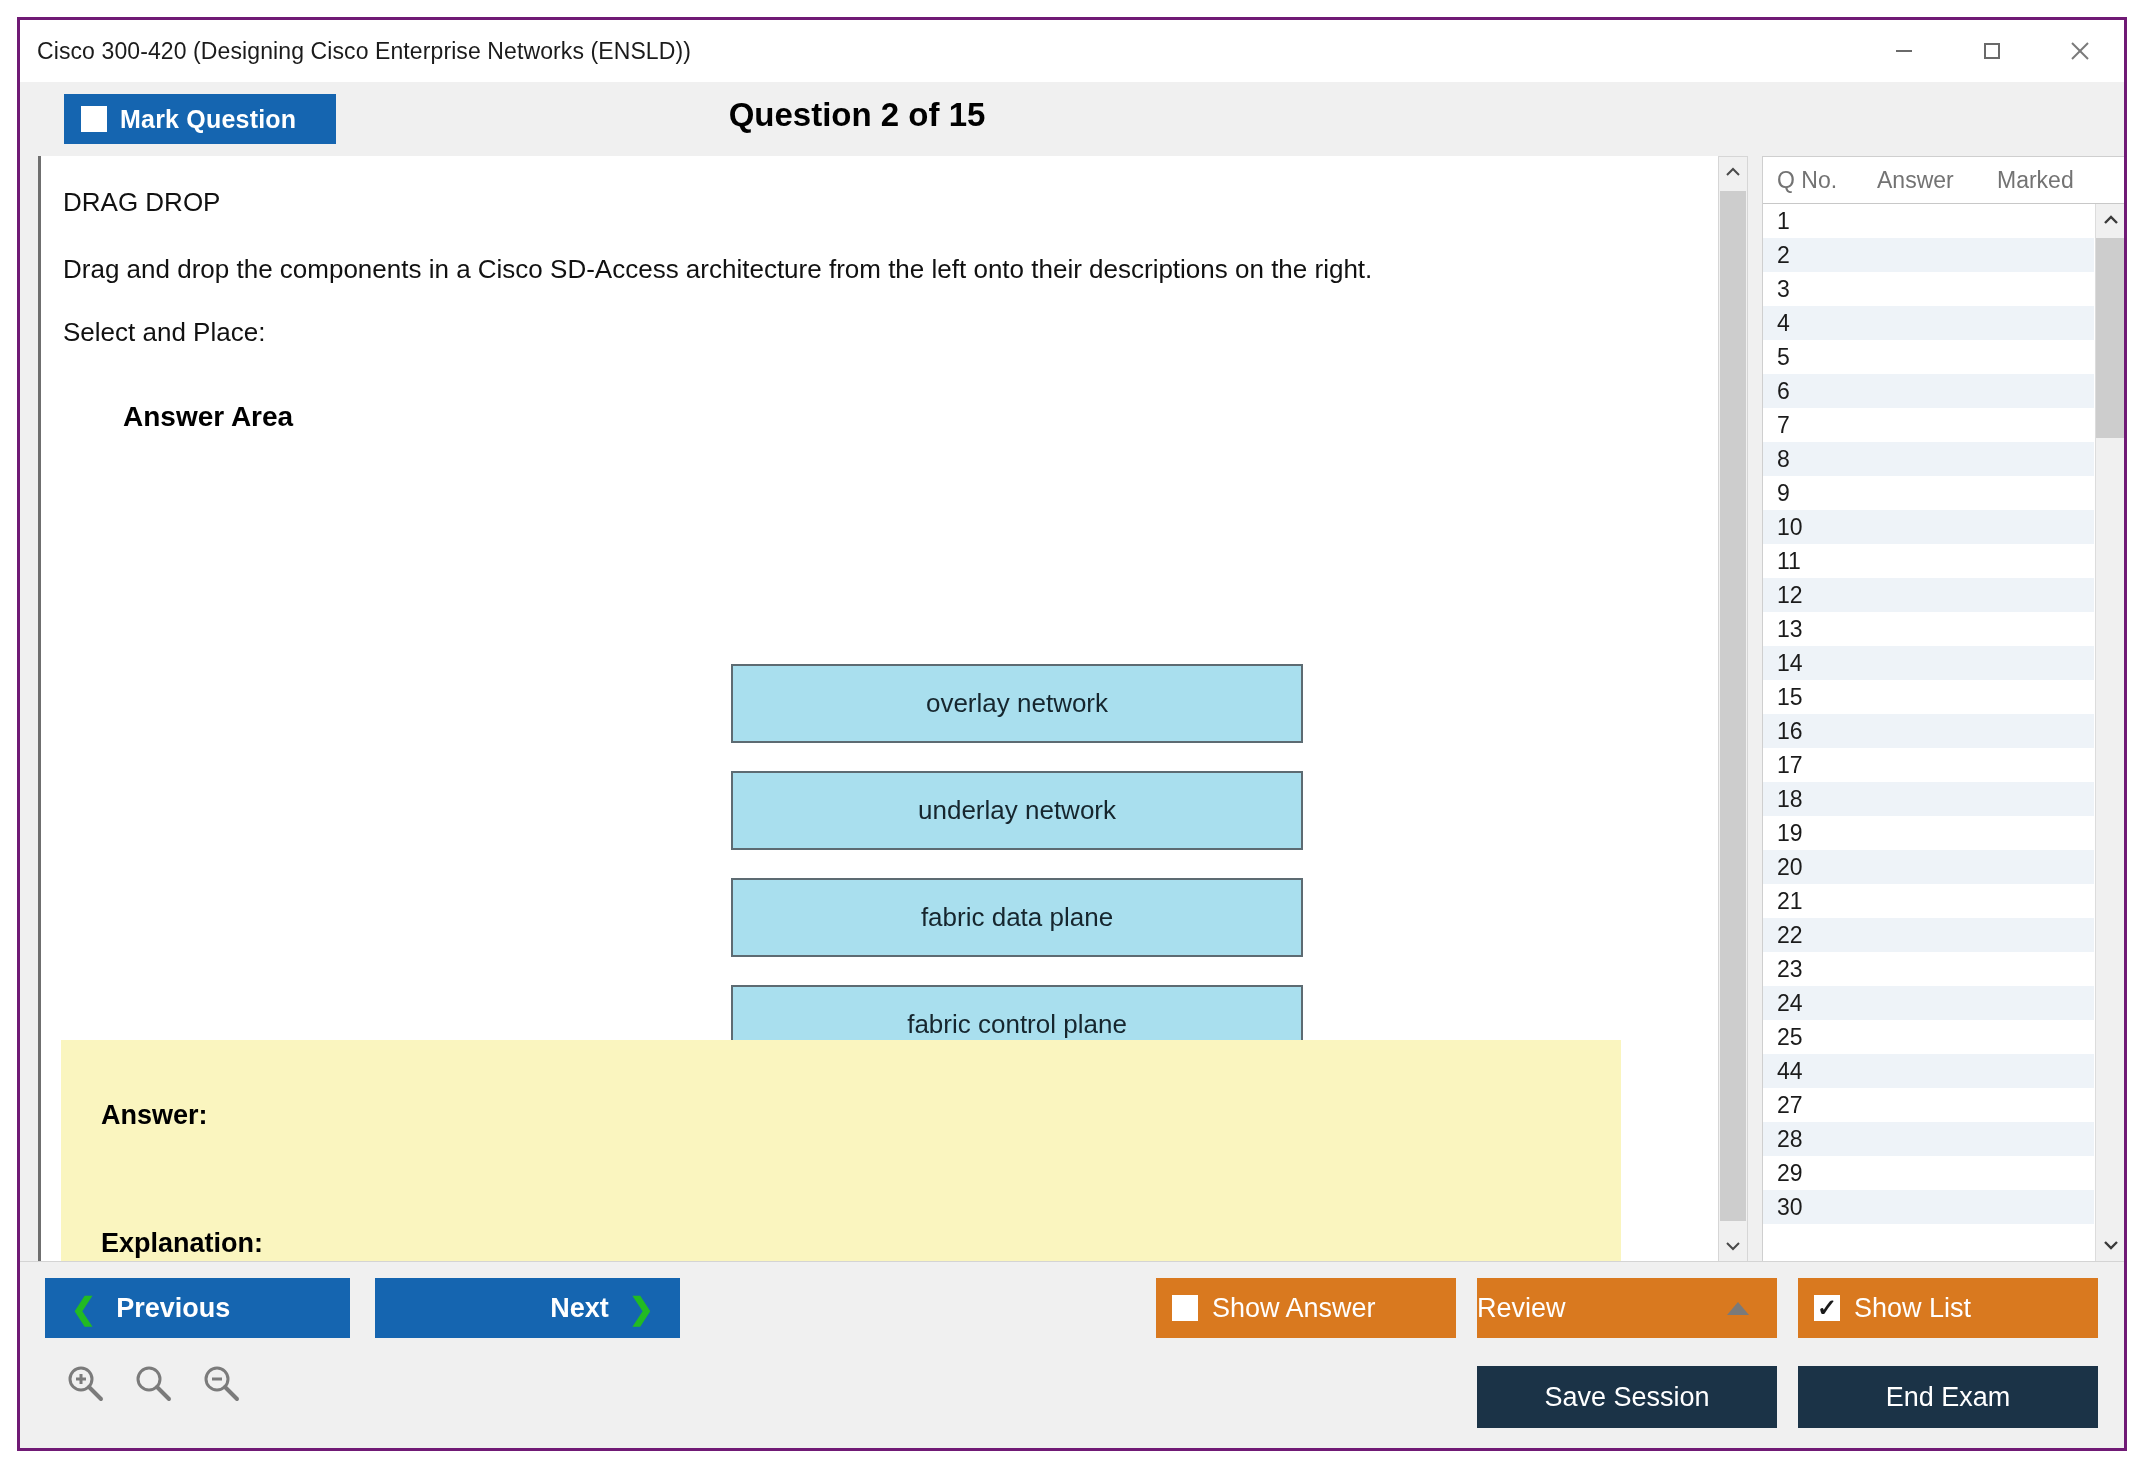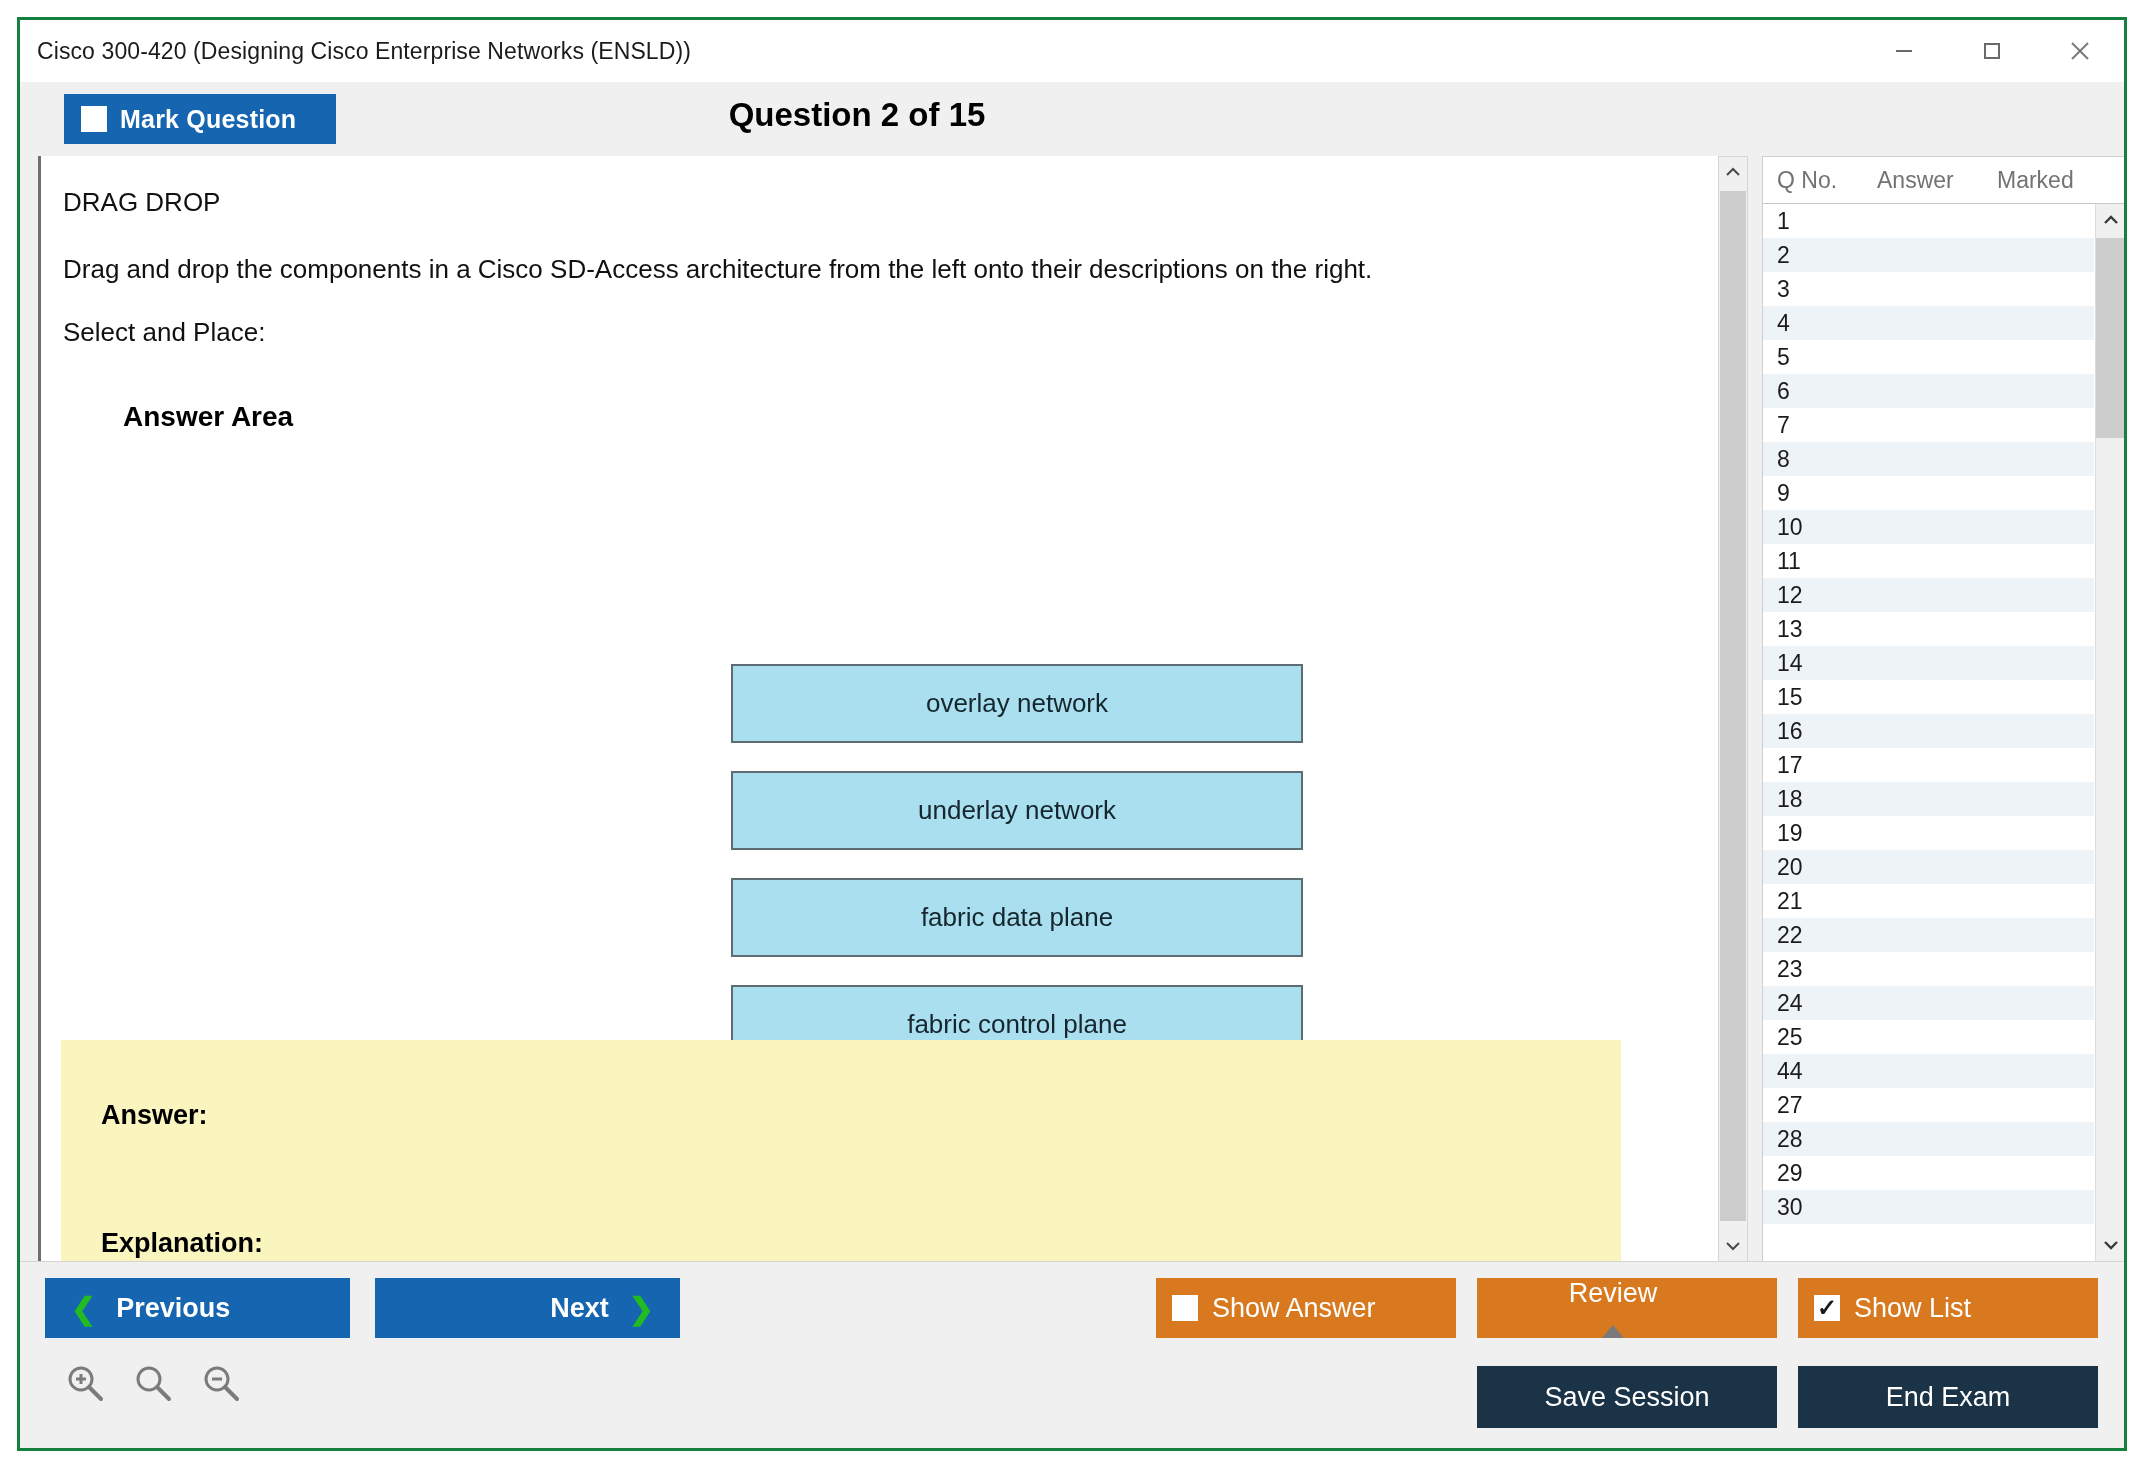--- a/index.html
+++ b/index.html
@@ -1,21 +1,21 @@
 <!DOCTYPE html>
 <html><head>
 <meta charset="utf-8">
 <style>
   html,body{margin:0;padding:0;background:#ffffff;}
   body{width:2150px;height:1470px;font-family:"Liberation Sans",sans-serif;-webkit-font-smoothing:antialiased;}
 
   .app-window{
     position:absolute; left:17px; top:17px; width:2110px; height:1434px;
     background:#f0f0f0;
-    border:3px solid #15803d;
+    border:3px solid #701a75;
     box-sizing:border-box;
     overflow:hidden;
   }
 
   
   .titlebar{
     position:absolute; left:0; top:0; right:0; height:62px;
     background:#ffffff;
     display:flex; align-items:center;
   }
@@ -170,21 +170,21 @@
   .chev{color:#22bb22; font-size:30px; font-weight:bold;}
   .chev-l{margin-right:20px;}
   .chev-r{margin-left:20px;}
 
   .btn-showanswer{
     left:1136px; top:16px; width:300px; height:60px; background:#d9791f;
     padding-left:16px;
   }
   .btn-review{
     left:1457px; top:16px; width:300px; height:60px; background:#d9791f;
-    padding-left:0; justify-content:space-between; padding-right:28px;flex-direction:column;
+    padding-left:0; justify-content:space-between; padding-right:28px;
   }
   .btn-showlist{
     left:1778px; top:16px; width:300px; height:60px; background:#d9791f;
     padding-left:16px;
   }
   .cbx{
     width:26px; height:26px; background:#ffffff; flex:none;
     display:flex; align-items:center; justify-content:center;
     color:#1a1a1a; font-size:24px; font-weight:bold; line-height:1;
   }

